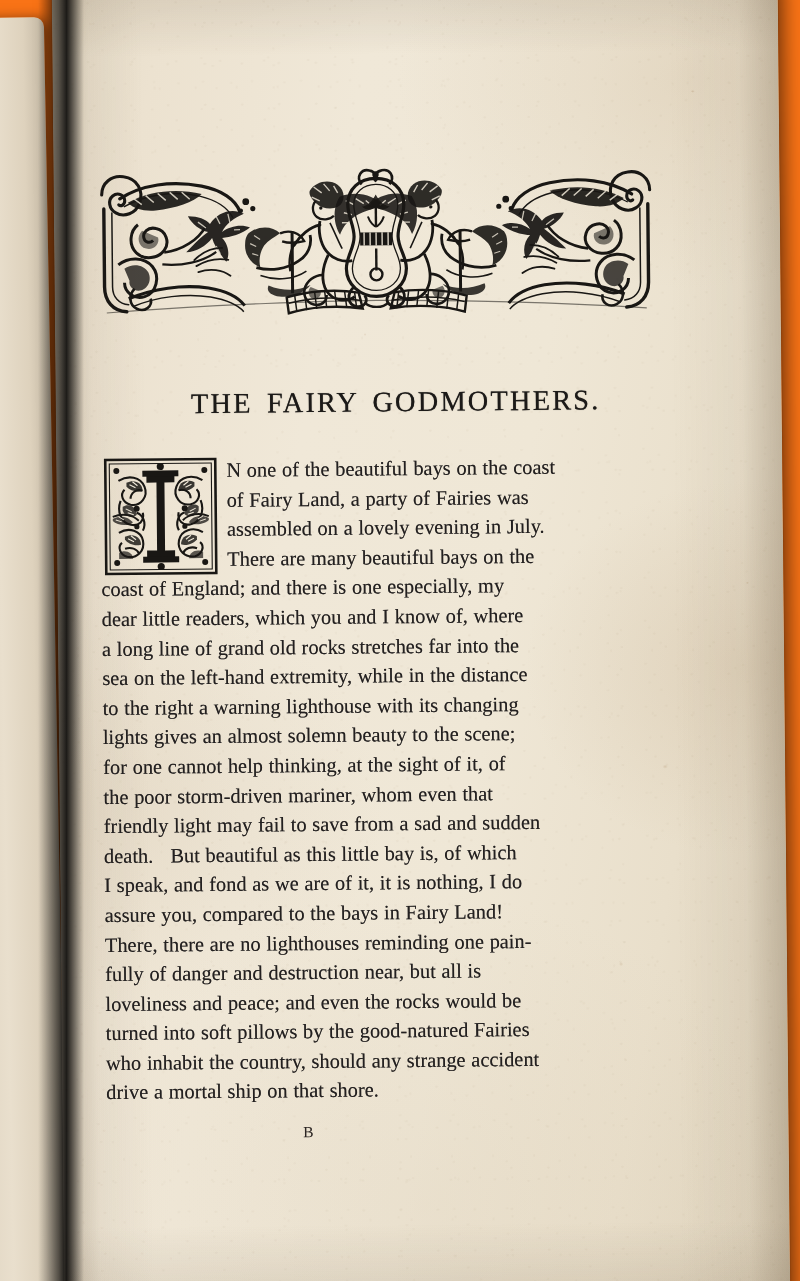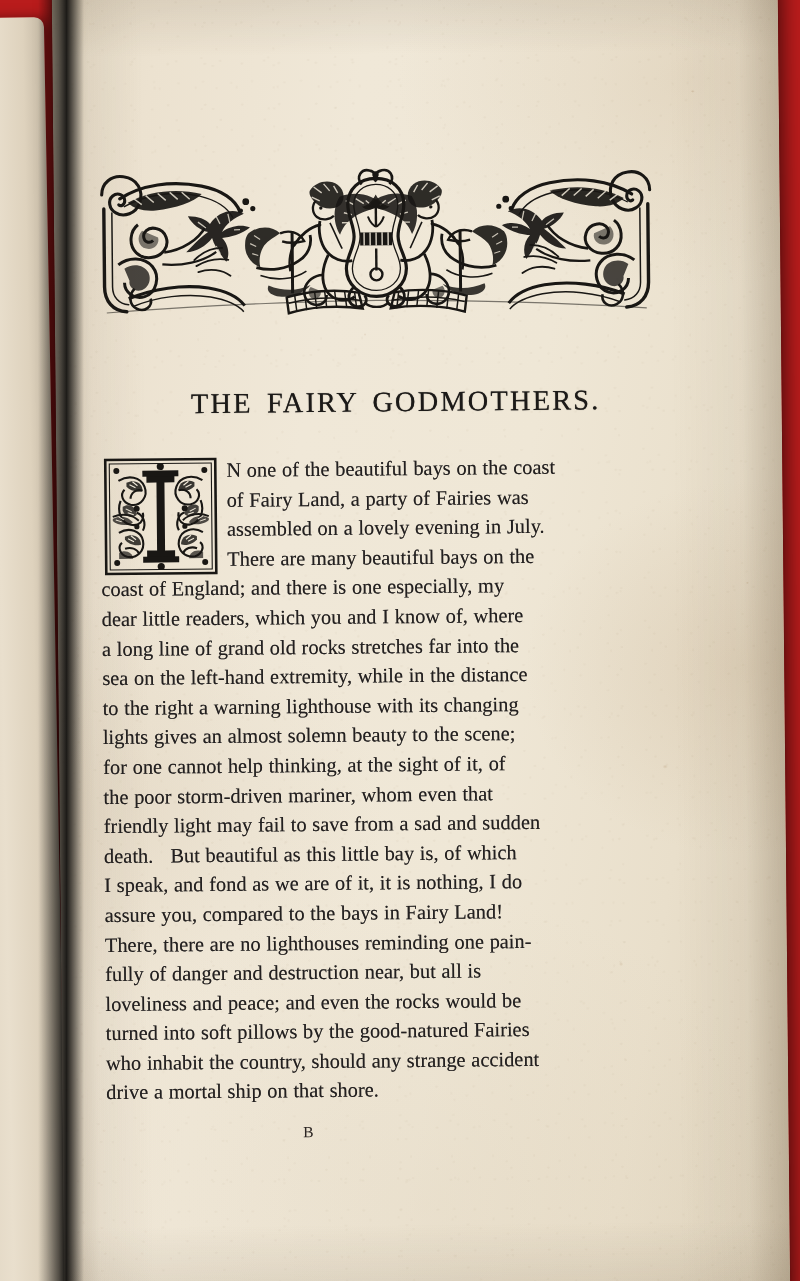--- a/index.html
+++ b/index.html
@@ -13,21 +13,21 @@
     height: 1281px;
     position: relative;
     overflow: hidden;
     font-family: "Liberation Serif", "DejaVu Serif", serif;
   }
 
   
   #scan {
     position: absolute;
     inset: 0;
-    background: #b91c1c;
+    background: #f97316;
     overflow: hidden;
   }
 
   
   .verso-page {
     position: absolute;
     left: -62px;
     top: 18px;
     width: 118px;
     height: 1330px;

